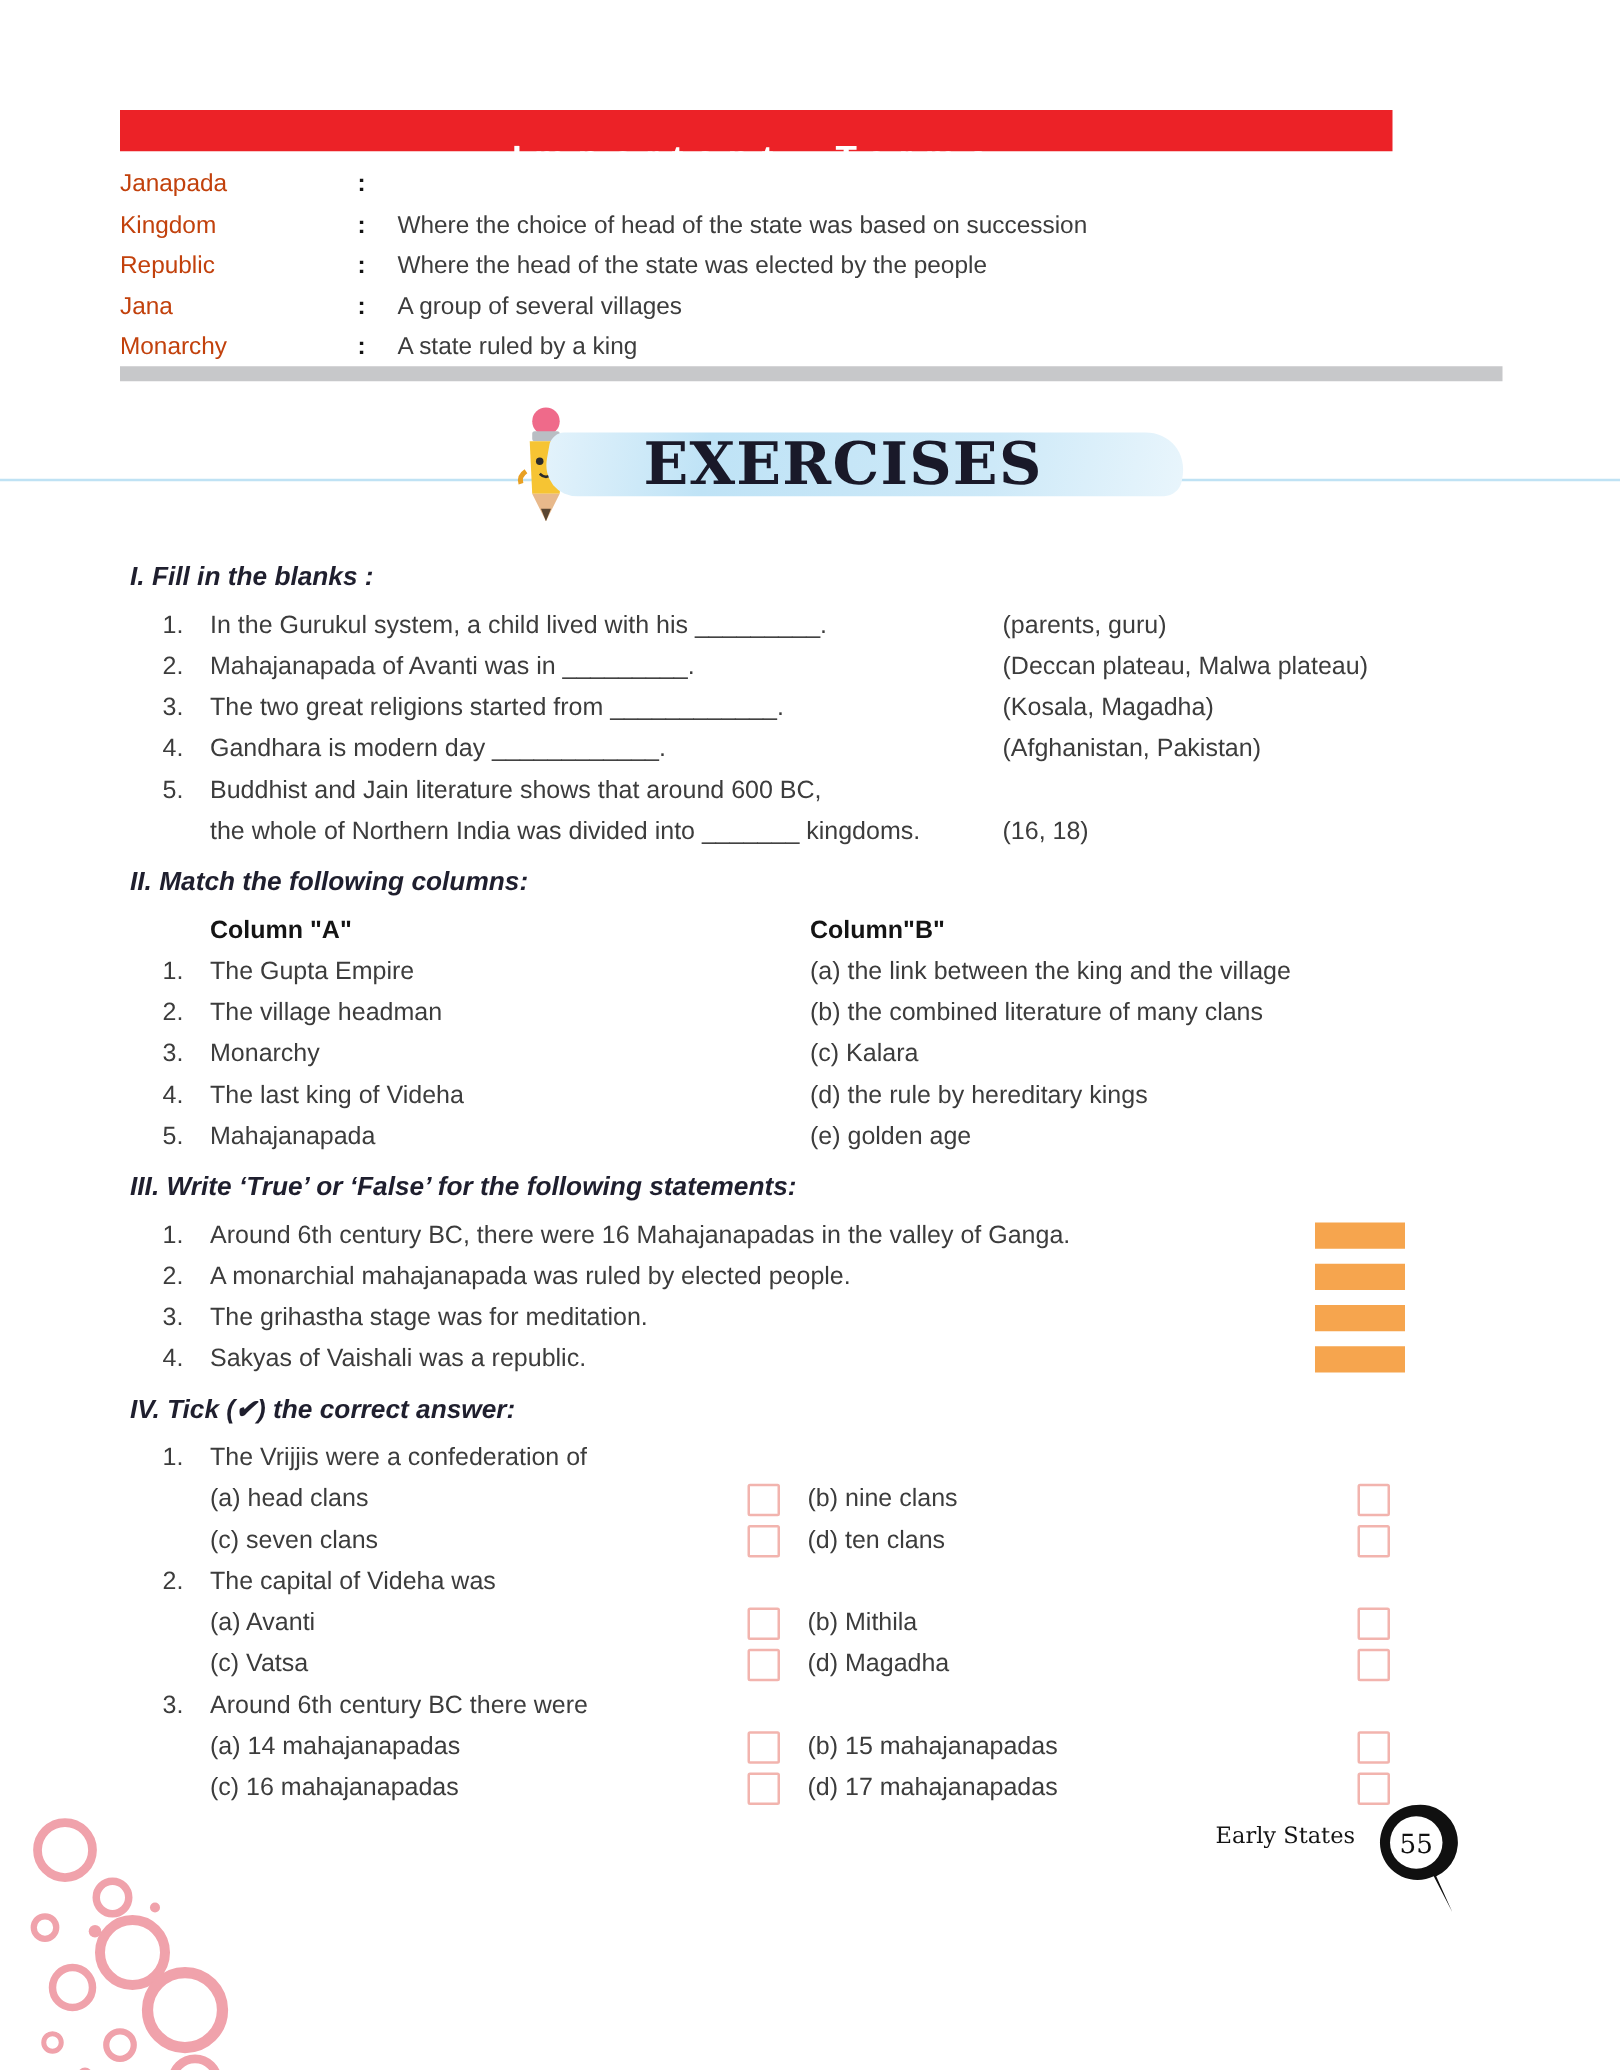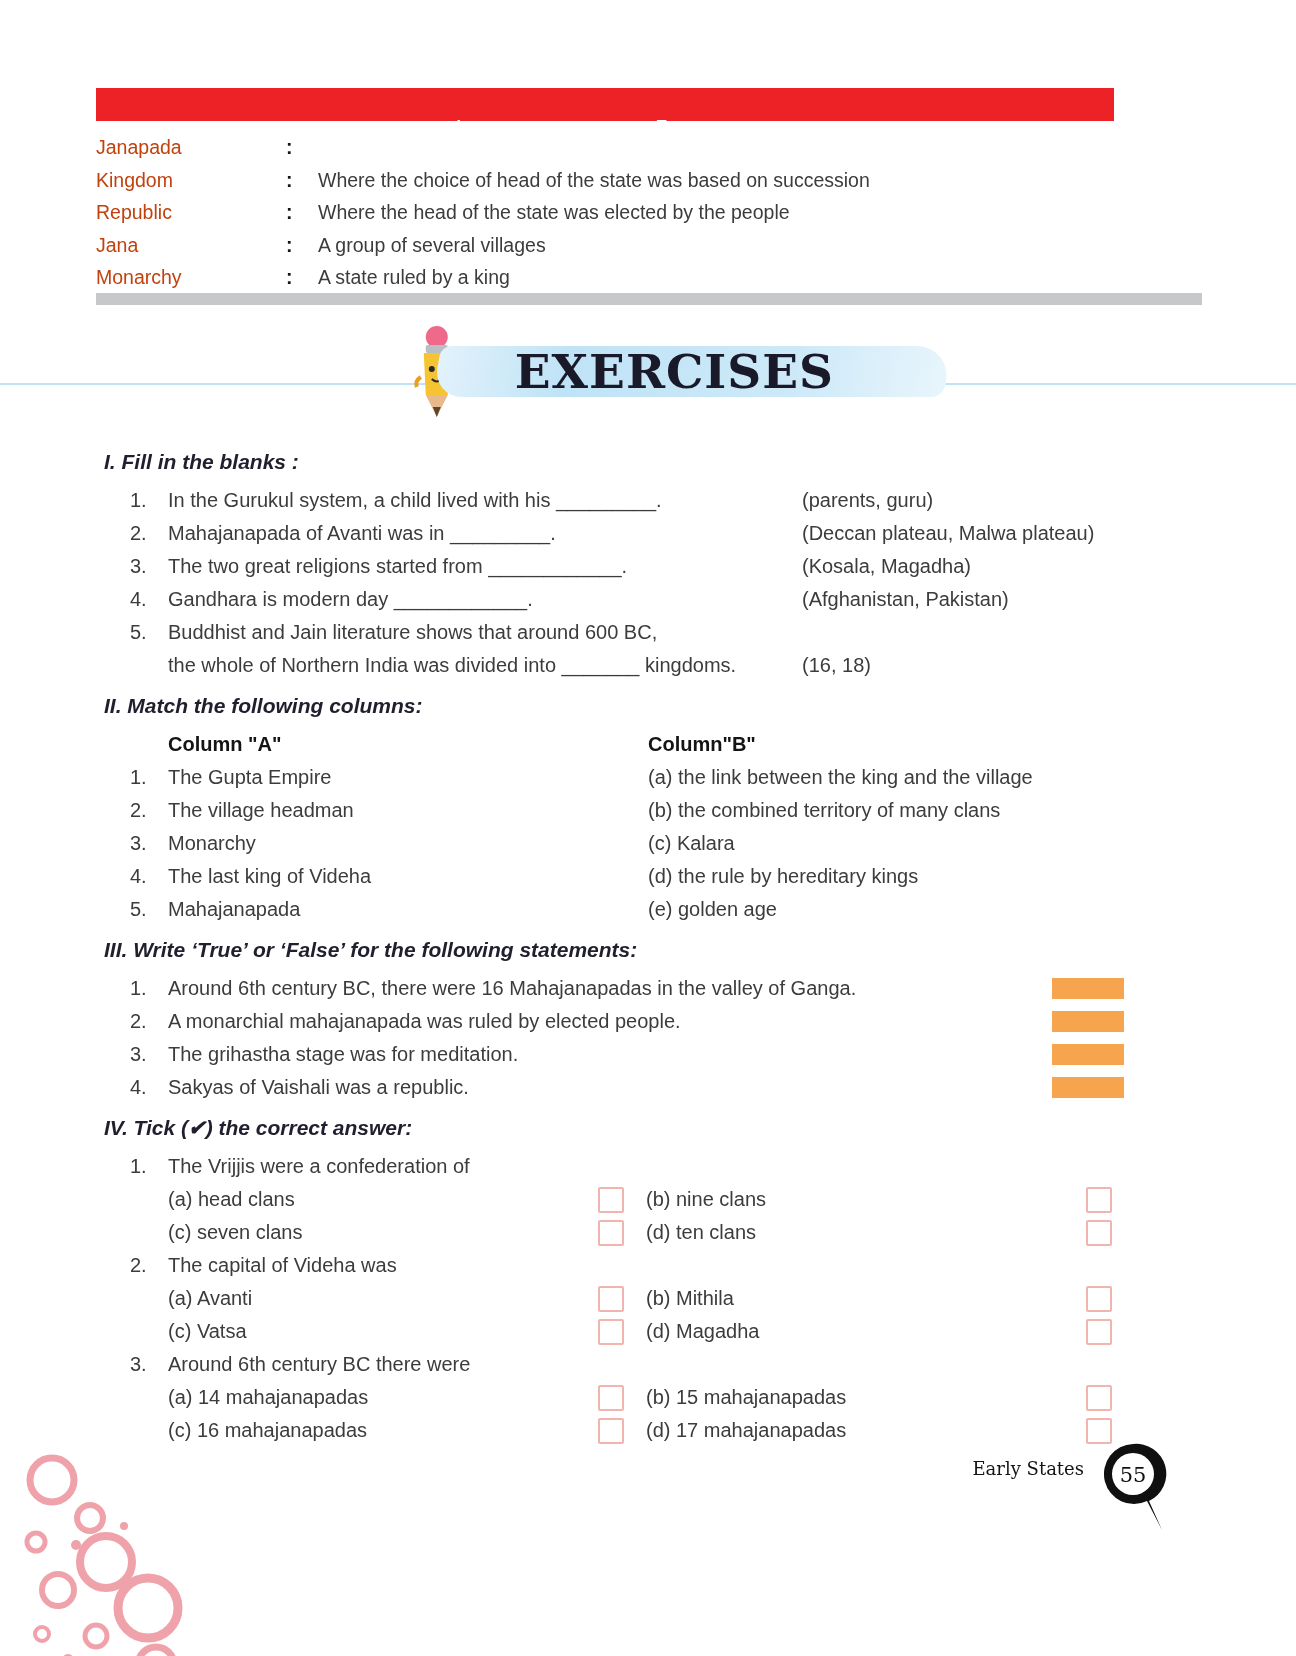--- a/index.html
+++ b/index.html
@@ -9,21 +9,21 @@
     background:#ffffff; overflow:hidden;
     font-family:"Liberation Sans", sans-serif; color:#3c3c3c;
   }
 
   
   .banner {
     position:absolute; left:96px; top:88px; width:1018px; height:33px;
     background:#EC2227; display:flex; align-items:center; justify-content:center;
   }
   .banner .banner-title {
-    color:#ffffff; font-weight:bold; font-size:16px;
+    color:#ffffff; font-weight:bold; font-size:28px;
     letter-spacing:10px; word-spacing:22px; white-space:nowrap;margin-top:44px;
   }
 
   
   .terms { position:absolute; left:96px; top:131px; width:1106px; }
   .term-row { display:flex; line-height:32.5px; font-size:19.5px; }
   .term-name { width:190px; font-weight:normal; color:#c2410c; flex:none; }
   .term-colon { width:32px; font-weight:bold; color:#141414; flex:none; }
   .term-def { flex:1; color:#3c3c3c; }
 
@@ -180,21 +180,21 @@
       <span>Column"B"</span>
     </div>
     <div class="row">
       <span class="num">1.</span>
       <span class="ma">The Gupta Empire</span>
       <span class="mb">(a) the link between the king and the village</span>
     </div>
     <div class="row">
       <span class="num">2.</span>
       <span class="ma">The village headman</span>
-      <span class="mb">(b) the combined territory of many clans</span>
+      <span class="mb">(b) the combined literature of many clans</span>
     </div>
     <div class="row">
       <span class="num">3.</span>
       <span class="ma">Monarchy</span>
       <span class="mb">(c) Kalara</span>
     </div>
     <div class="row">
       <span class="num">4.</span>
       <span class="ma">The last king of Videha</span>
       <span class="mb">(d) the rule by hereditary kings</span>

